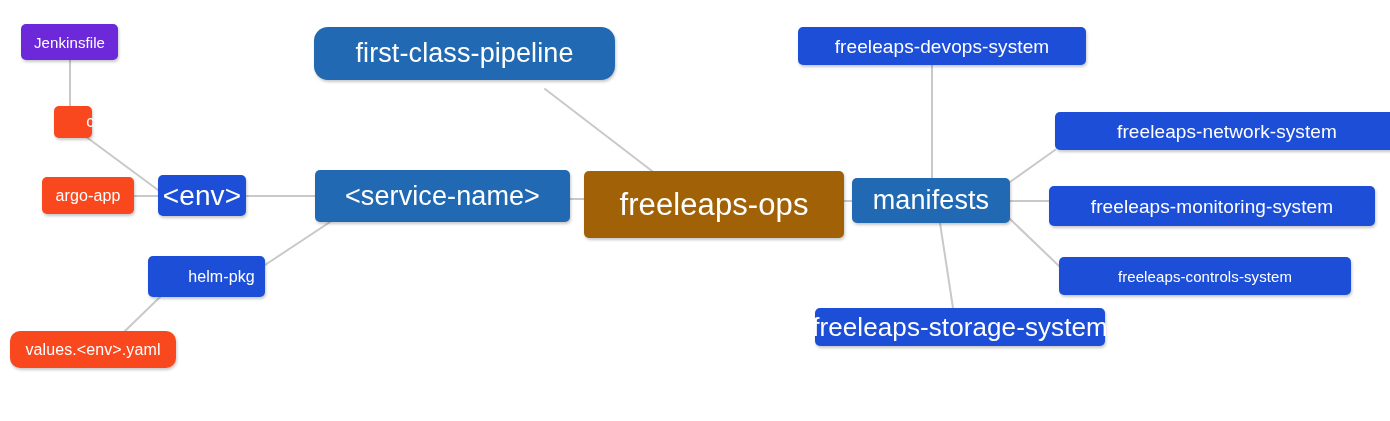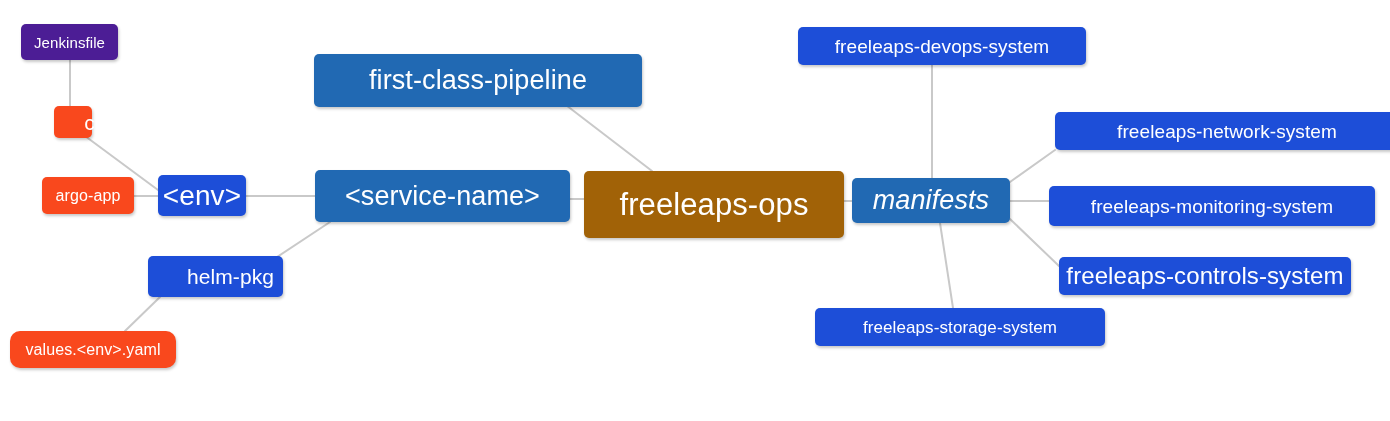--- a/index.html
+++ b/index.html
@@ -36,21 +36,21 @@
     border-radius: 5px;
     white-space: nowrap;
     box-shadow: 1px 2px 3px rgba(0,0,0,0.22);
     line-height: 1;
     letter-spacing: 0.1px;
     user-select: none;
   }
   .node.root      { background: #a16207; }
   .node.blue      { background: #2169b3; }
   .node.green     { background: #1d4ed8; }
-  .node.orange    { background: #4c1d95; }
+  .node.orange    { background: #6d28d9; }
   .node.red       { background: #f9481d; }
 </style>
 </head>
 <body>
 
 <div id="canvas">
   <svg id="edges" viewBox="0 0 1390 421">
       <line x1="70" y1="60" x2="70" y2="106" stroke="#c9c9c9" stroke-width="2" stroke-linecap="round"></line>
       <line x1="85" y1="136" x2="158" y2="190" stroke="#c9c9c9" stroke-width="2" stroke-linecap="round"></line>
       <line x1="124" y1="196" x2="158" y2="196" stroke="#c9c9c9" stroke-width="2" stroke-linecap="round"></line>
@@ -61,28 +61,28 @@
       <line x1="570" y1="199" x2="584" y2="199" stroke="#c9c9c9" stroke-width="2" stroke-linecap="round"></line>
       <line x1="844" y1="201" x2="852" y2="201" stroke="#c9c9c9" stroke-width="2" stroke-linecap="round"></line>
       <line x1="932" y1="178" x2="932" y2="65" stroke="#c9c9c9" stroke-width="2" stroke-linecap="round"></line>
       <line x1="1010" y1="182" x2="1055" y2="150" stroke="#c9c9c9" stroke-width="2" stroke-linecap="round"></line>
       <line x1="1010" y1="201" x2="1049" y2="201" stroke="#c9c9c9" stroke-width="2" stroke-linecap="round"></line>
       <line x1="1010" y1="219" x2="1059" y2="266" stroke="#c9c9c9" stroke-width="2" stroke-linecap="round"></line>
       <line x1="940" y1="223" x2="953" y2="308" stroke="#c9c9c9" stroke-width="2" stroke-linecap="round"></line>
     </svg>
   <div id="node-layer">
       <div class="node orange" style="left: 21px; top: 24px; width: 97px; height: 36px; font-size: 15px;">Jenkinsfile</div>
-      <div class="node red" style="left: 54px; top: 106px; width: 31px; height: 32px; font-size: 21px; padding-left: 38px;">ci</div>
+      <div class="node red" style="left: 54px; top: 106px; width: 31px; height: 32px; font-size: 16px; padding-left: 38px;">ci</div>
       <div class="node red" style="left: 42px; top: 177px; width: 92px; height: 37px; font-size: 16px;">argo-app</div>
       <div class="node green" style="left: 158px; top: 175px; width: 88px; height: 41px; font-size: 28px;">&lt;env&gt;</div>
-      <div class="node green" style="left: 148px; top: 256px; width: 135px; height: 41px; font-size: 21px; padding-left: 30px;">helm-pkg</div>
+      <div class="node green" style="left: 148px; top: 256px; width: 117px; height: 41px; font-size: 16px; padding-left: 30px;">helm-pkg</div>
       <div class="node red" style="left: 10px; top: 331px; width: 166px; height: 37px; font-size: 16px; border-radius: 10px;">values.&lt;env&gt;.yaml</div>
-      <div class="node blue" style="left: 314px; top: 54px; width: 328px; height: 53px; font-size: 27px;">first-class-pipeline</div>
+      <div class="node blue" style="left: 314px; top: 27px; width: 301px; height: 53px; font-size: 27px; border-radius: 14px;">first-class-pipeline</div>
       <div class="node blue" style="left: 315px; top: 170px; width: 255px; height: 52px; font-size: 27px;">&lt;service-name&gt;</div>
       <div class="node root" style="left: 584px; top: 171px; width: 260px; height: 67px; font-size: 31px;">freeleaps-ops</div>
-      <div class="node blue" style="left: 852px; top: 178px; width: 158px; height: 45px; font-size: 27px; font-style: italic;">manifests</div>
+      <div class="node blue" style="left: 852px; top: 178px; width: 158px; height: 45px; font-size: 27px;">manifests</div>
       <div class="node green" style="left: 798px; top: 27px; width: 288px; height: 38px; font-size: 19px;">freeleaps-devops-system</div>
       <div class="node green" style="left: 1055px; top: 112px; width: 344px; height: 38px; font-size: 19px;">freeleaps-network-system</div>
       <div class="node green" style="left: 1049px; top: 186px; width: 326px; height: 40px; font-size: 19px;">freeleaps-monitoring-system</div>
-      <div class="node green" style="left: 1059px; top: 257px; width: 292px; height: 38px; font-size: 24px;">freeleaps-controls-system</div>
-      <div class="node green" style="left: 815px; top: 308px; width: 290px; height: 38px; font-size: 17px;">freeleaps-storage-system</div>
+      <div class="node green" style="left: 1059px; top: 257px; width: 292px; height: 38px; font-size: 15px;">freeleaps-controls-system</div>
+      <div class="node green" style="left: 815px; top: 308px; width: 290px; height: 38px; font-size: 26px;">freeleaps-storage-system</div>
     </div>
 </div>
 
 </body></html>

